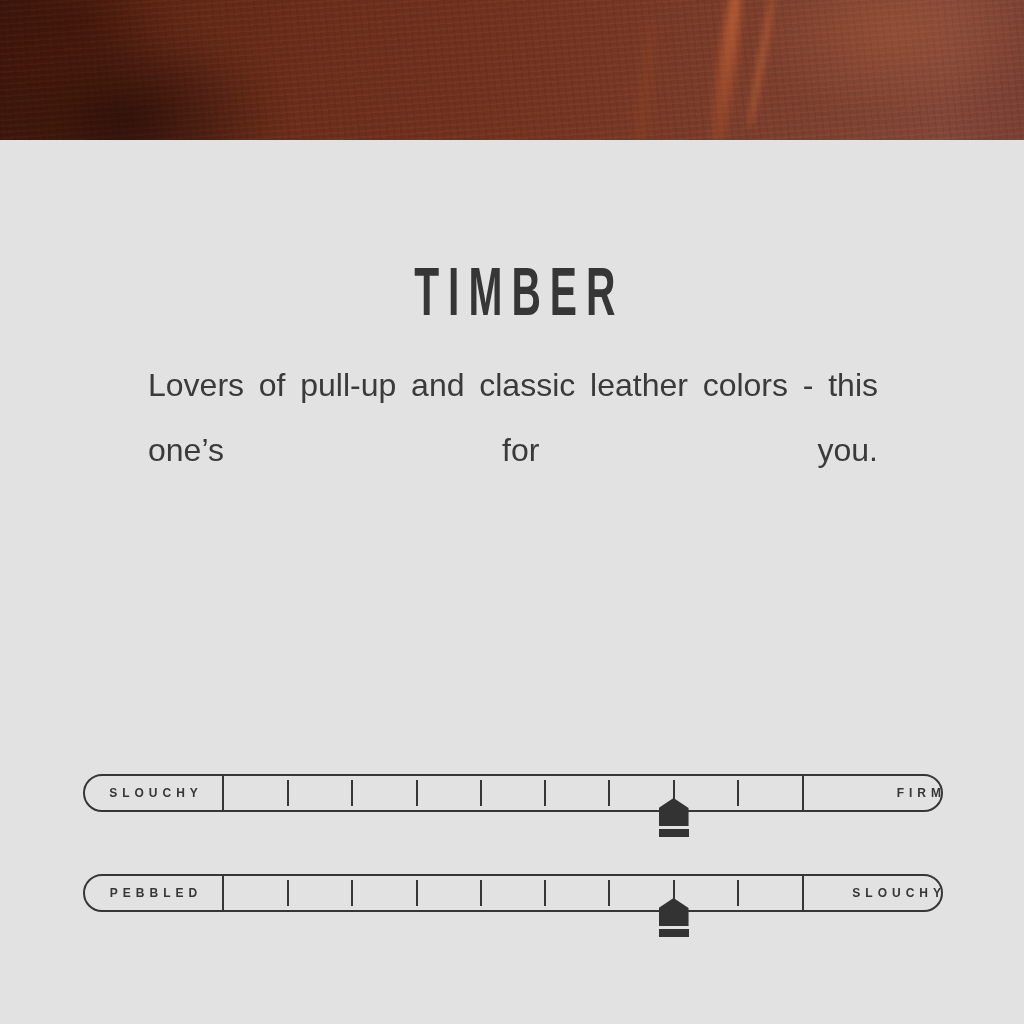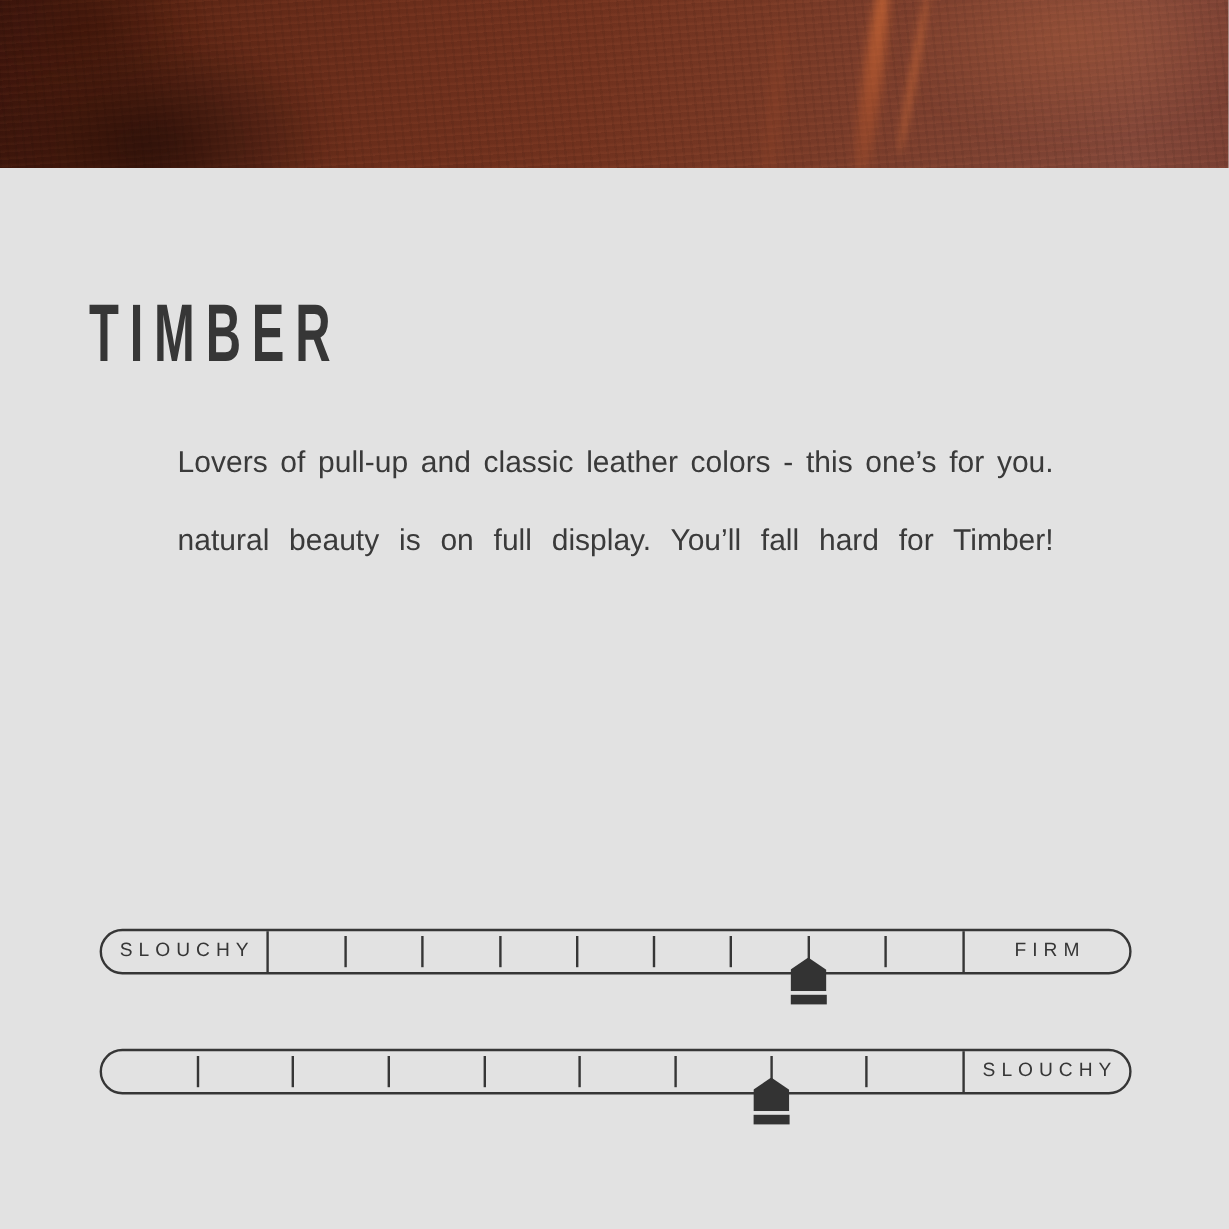--- a/index.html
+++ b/index.html
@@ -42,49 +42,49 @@
     position:absolute; left:758px; top:-10px; width:7px; height:140px;
     background:rgba(205,105,55,0.5); transform:rotate(10deg); filter:blur(3px); border-radius:50%;
   }
   .vein-faint {
     position:absolute; left:640px; top:20px; width:10px; height:150px;
     background:rgba(150,70,40,0.35); transform:rotate(5deg); filter:blur(5px); border-radius:50%;
   }
 
   
   .title {
-    position:absolute; left:0; right:0; top:238px; margin:4px;
-    text-align:left; line-height:72px; height:72px;
+    position:absolute; left:0; right:0; top:238px; margin:17px;
+    text-align:center; line-height:72px; height:72px;
   }
   .title span {
     display:inline-block; transform:scaleX(0.60); transform-origin:50% 50%;
     font-size:68px; font-weight:bold; letter-spacing:15px; margin-right:-15px;
     color:#363636; white-space:nowrap;
   }
 
   
-  .desc { position:absolute; left:148px; top:353px; width:730px; font-size:25px; line-height:65px; color:#3a3a3a; }
+  .desc { position:absolute; left:148px; top:353px; width:730px; font-size:32px; line-height:65px; color:#3a3a3a; }
   .desc .line { text-align:justify; text-align-last:justify; text-justify:inter-word; }
 
   
   .scale {
     position:absolute; left:83px; width:860px; height:38px;
     border:2px solid #363636; border-radius:21px;
     display:flex; box-sizing:border-box; background:transparent;
   }
   .scale.first  { top:774px; }
   .scale.second { top:874px; }
   .scale-end {
     width:139px; flex:0 0 auto; display:flex; align-items:center; justify-content:center;
     box-sizing:border-box;
   }
   .scale-end.left  { border-right:2px solid #363636; }
-  .scale-end.right { border-left:2px solid #363636; }
+  .scale-end.right { border-left:2px solid #363636;justify-content:flex-end; }
   .scale-end span {
-    font-size:16px; font-weight:normal; letter-spacing:5px; margin-right:-5px;
+    font-size:12px; font-weight:bold; letter-spacing:5px; margin-right:-5px;
     color:#363636; white-space:nowrap;
   }
   .scale-track { flex:1 1 auto; position:relative; }
   .tick {
     position:absolute; top:50%; width:2px; height:26px; background:#363636;
     transform:translate(-50%,-50%);
   }
   .marker { position:absolute; top:22px; transform:translateX(-50%); z-index:2; }
   .marker-pointer {
     width:30px; height:28px; background:#333333;
@@ -105,21 +105,20 @@
     <div class="vein-main"></div>
     <div class="vein-side"></div>
   </div>
 
   <h1 class="title">
     <span>TIMBER</span>
   </h1>
 
   <div class="desc">
     <div class="line">Lovers of pull-up and classic leather colors - this one’s for you.</div>
-    <div class="line">natural beauty is on full display. You’ll fall hard for Timber!</div>
   </div>
 
   <div class="scale first">
     <div class="scale-end left">
       <span>SLOUCHY</span>
     </div>
     <div class="scale-track">
         <div class="tick" style="left: 11.1111%;"></div>
         <div class="tick" style="left: 22.2222%;"></div>
         <div class="tick" style="left: 33.3333%;"></div>
@@ -132,20 +131,23 @@
           <div class="marker-pointer"></div>
           <div class="marker-bar"></div>
         </div>
       </div>
     <div class="scale-end right">
       <span>FIRM</span>
     </div>
   </div>
 
   <div class="scale second">
+    <div class="scale-end left">
+      <span>PEBBLED</span>
+    </div>
     <div class="scale-track">
         <div class="tick" style="left: 11.1111%;"></div>
         <div class="tick" style="left: 22.2222%;"></div>
         <div class="tick" style="left: 33.3333%;"></div>
         <div class="tick" style="left: 44.4444%;"></div>
         <div class="tick" style="left: 55.5556%;"></div>
         <div class="tick" style="left: 66.6667%;"></div>
         <div class="tick" style="left: 77.7778%;"></div>
         <div class="tick" style="left: 88.8889%;"></div>
         <div class="marker" style="left: 77.7778%;">

